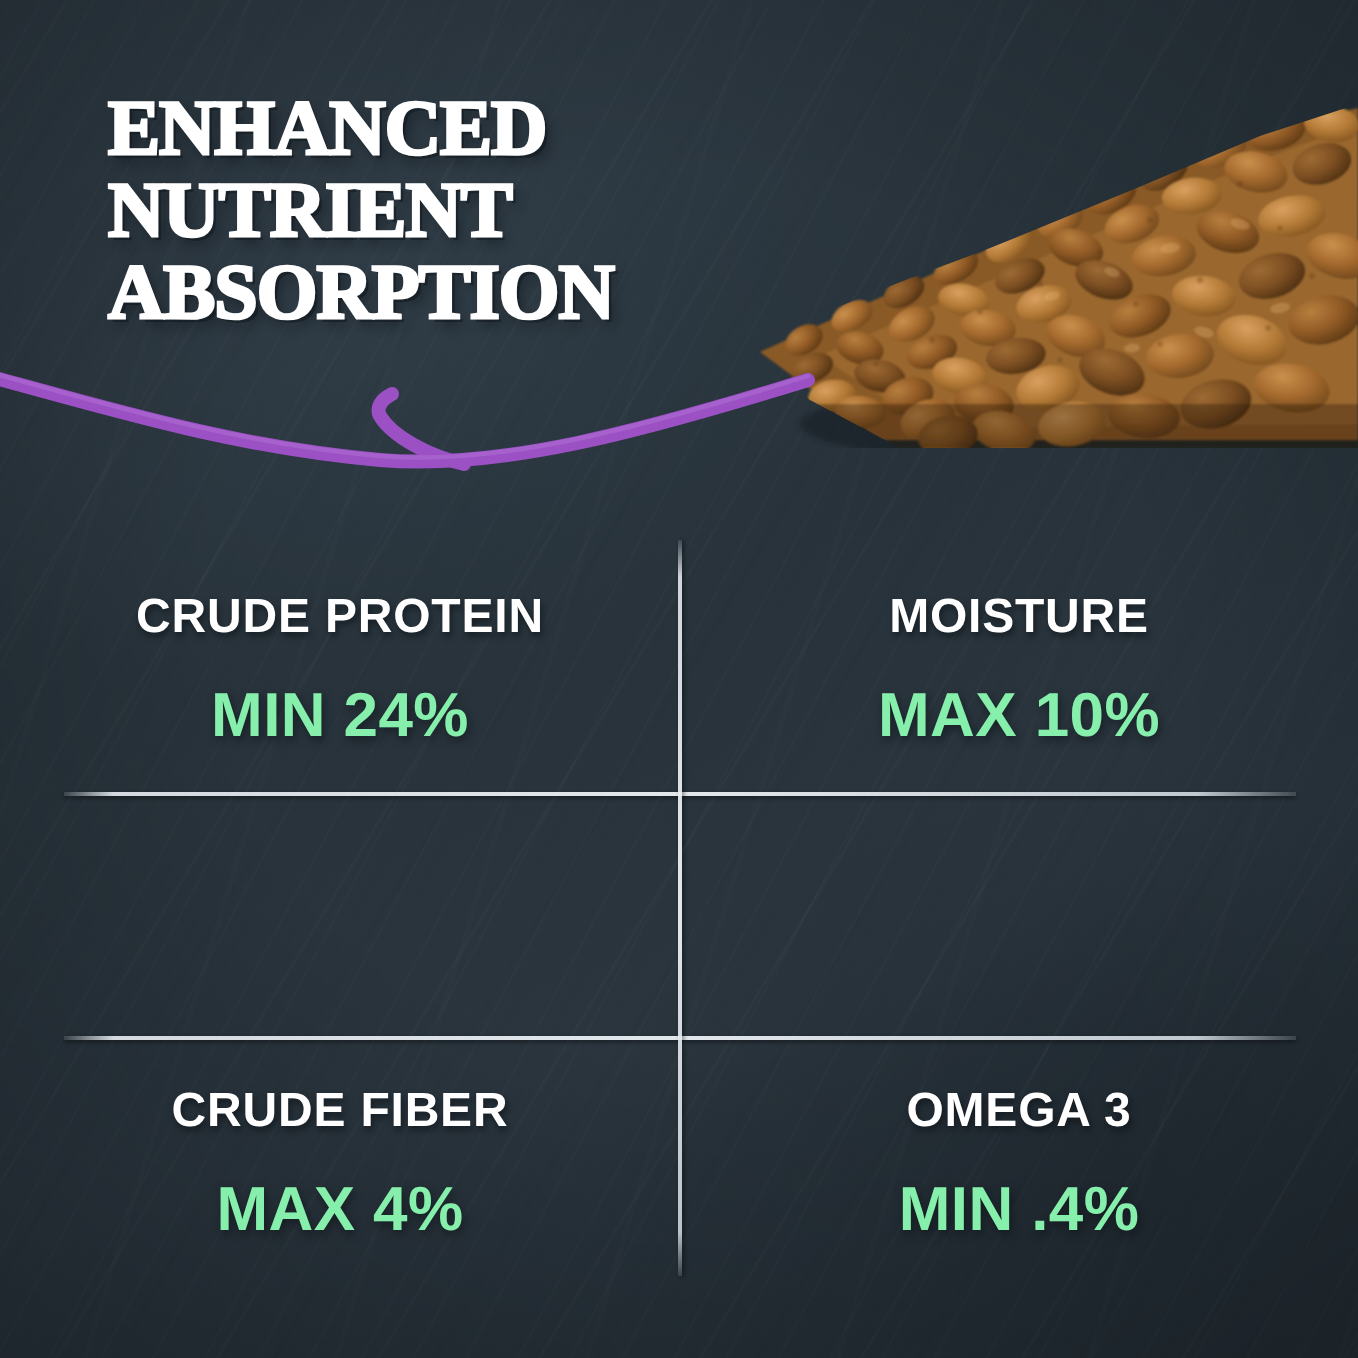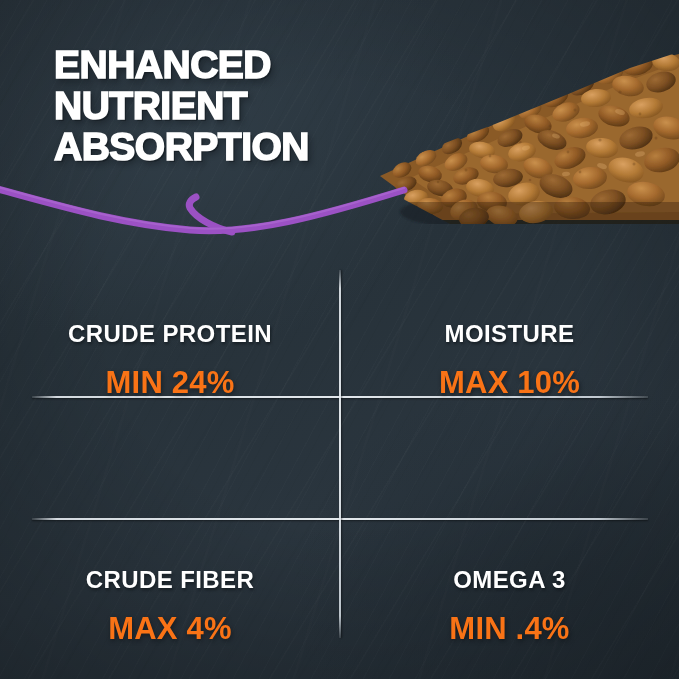--- a/index.html
+++ b/index.html
@@ -84,21 +84,21 @@
     position: absolute;
     left: 54px;
     top: 44px;
     width: 400px;
     color: #ffffff;
     font-weight: 700;
     font-size: 39px;
     line-height: 41px;
     letter-spacing: -0.5px;
     text-transform: uppercase;
-    font-family: Liberation Sans, sans-serif;
+    font-family: Liberation Serif, serif;
     text-shadow:
       2px 2px 0 rgba(17,24,30,.55),
       3px 4px 6px rgba(10,15,20,.45);
     -webkit-text-stroke: 1.6px #ffffff;
     white-space: pre-line;
   }
 
   
   .kibble-wrap {
     position: absolute;
@@ -151,35 +151,35 @@
     width: 679px;
     height: 372px;
     display: grid;
     grid-template-columns: 340px 339px;
     grid-template-rows: 126px 122px 124px;
   }
   .cell {
     display: flex;
     flex-direction: column;
     align-items: center;
-    justify-content: flex-end;
+    justify-content: center;
     text-align: center;
   }
   .cell-label {
     color: #ffffff;
     font-weight: 700;
     font-size: 24px;
     letter-spacing: 0.4px;
     text-transform: uppercase;
     line-height: 1;
     text-shadow: 1px 2px 3px rgba(8,12,16,.55);
   }
   .cell-value {
     margin-top: 21px;
-    color: #f97316;
+    color: #86efac;
     font-weight: 700;
     font-size: 31px;
     letter-spacing: 0.2px;
     text-transform: uppercase;
     line-height: 1;
     text-shadow: 1px 2px 4px rgba(8,12,16,.5);
   }
 </style>
 </head>
 <body>

